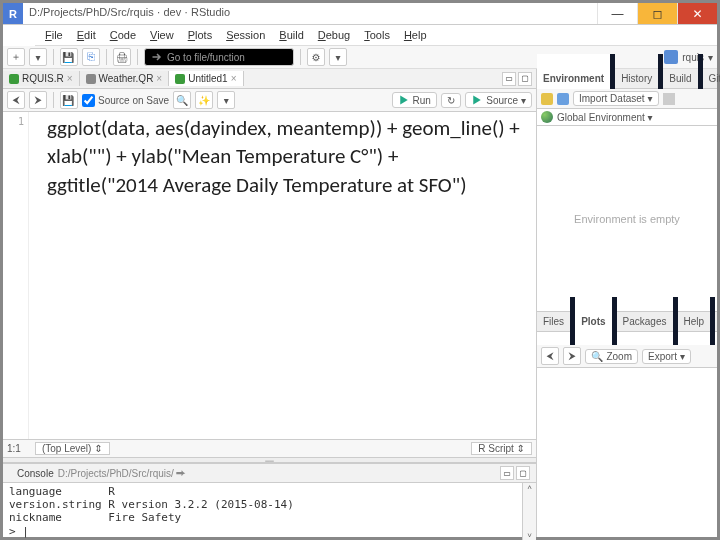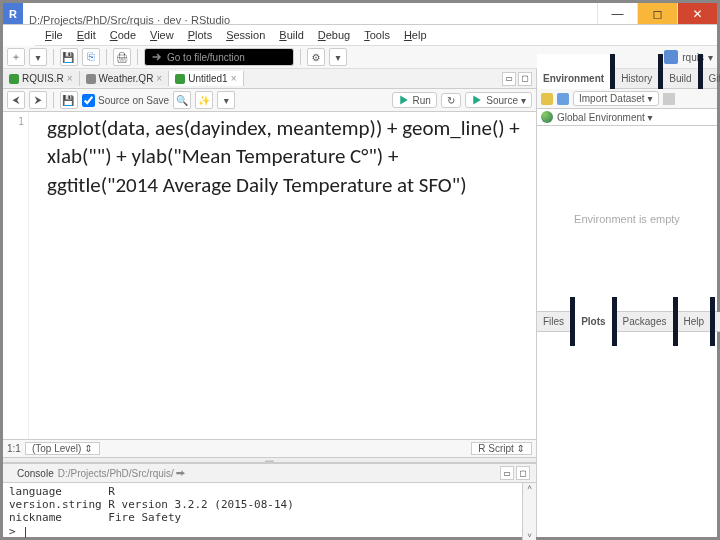--- a/index.html
+++ b/index.html
@@ -1,21 +1,21 @@
 <!DOCTYPE html>
 <html><head>
 <meta charset="utf-8">
 <style>
   * { box-sizing: border-box; margin: 0; padding: 0; }
   html, body { width: 720px; height: 540px; overflow: hidden; font-family: "Segoe UI", Tahoma, sans-serif; font-size: 11px; color: #333; }
   .window { width: 720px; height: 540px; border: 3px solid #888; background: #fff; display: flex; flex-direction: column; }
   
   .titlebar { display: flex; align-items: stretch; height: 22px; background: #fff; border-bottom: 1px solid #ccc; }
   .titlebar .appicon { width: 20px; display: flex; align-items: center; justify-content: center; background: #4b7bd6; color: #fff; font-weight: bold; font-size: 11px; }
-  .titlebar .title { flex: 1; padding: 11px 6px; font-size: 11px; color: #555; }
+  .titlebar .title { flex: 1; padding: 3px 6px; font-size: 11px; color: #555; }
   .titlebar .ctl { width: 40px; display: flex; align-items: center; justify-content: center; border-left: 1px solid #e3e3e3; font-size: 12px; }
   .titlebar .ctl.min { background: #fff; }
   .titlebar .ctl.max { background: #f8b63a; }
   .titlebar .ctl.close { background: #d24630; color: #fff; }
   
   .menubar { display: flex; gap: 2px; padding: 2px 4px; font-size: 11px; color: #333; border-bottom: 1px solid #ddd; margin-left: 32px; }
   .menubar .menuitem { padding: 2px 6px; }
   .menubar .menuitem u { text-decoration: underline; }
   
   .maintoolbar { display: flex; align-items: center; gap: 4px; padding: 2px 4px; border-bottom: 1px solid #ddd; background: #f7f7f7; }
@@ -40,21 +40,21 @@
   .editortoolbar { display: flex; align-items: center; gap: 4px; padding: 2px 4px; border-bottom: 1px solid #ccc; background: #f7f7f7; font-size: 10px; color: #555; }
   .editortoolbar .label { display: flex; align-items: center; gap: 3px; }
   .editortoolbar .spacer { flex: 1; }
   .pill { border: 1px solid #ccc; border-radius: 3px; padding: 1px 5px; background: #fff; display: inline-flex; align-items: center; gap: 3px; }
   
   .editorbody { flex: 1; display: flex; min-height: 0; background: #fff; position: relative; }
   .gutter { width: 26px; border-right: 1px solid #eee; color: #aaa; font-size: 10px; text-align: right; padding: 4px 4px 0 0; font-family: Consolas, monospace; }
   .code { flex: 1; padding: 2px 8px 4px 18px; font-family: Calibri, "Segoe UI", sans-serif; font-size: 21px; line-height: 1.35; color: #222; overflow: hidden; }
   .code p { margin: 0; }
   
-  .statusbar { display: flex; align-items: center; height: 18px; border-top: 1px solid #ccc; background: #f7f7f7; font-size: 10px; color: #555; padding: 0 4px; gap: 4px; }
+  .statusbar { display: flex; align-items: center; height: 18px; border-top: 1px solid #ccc; background: #f7f7f7; font-size: 10px; color: #555; padding: 0 4px; gap: 14px; }
   .statusbar .select { border: 1px solid #ccc; padding: 0 6px; background: #fff; }
   .statusbar .spacer { flex: 1; }
   
   .hdrag { height: 6px; background: #eee; border-top: 1px solid #ccc; border-bottom: 1px solid #ccc; text-align: center; font-size: 6px; color: #999; }
   
   .console { height: 74px; display: flex; flex-direction: column; border-top: 1px solid #ccc; }
   .consoleheader { display: flex; align-items: center; padding: 2px 6px; background: #f2f2f2; border-bottom: 1px solid #ccc; font-size: 10px; }
   .consoleheader .title { font-weight: normal; color: #444; margin-left: 8px; }
   .consoleheader .path { color: #888; margin-left: 4px; }
   .consoleheader .right { margin-left: auto; display: flex; gap: 2px; }
@@ -65,21 +65,21 @@
   
   .paneheader { display: flex; align-items: center; background: #eee; border-bottom: 1px solid #ccc; height: 20px; font-size: 10px; }
   .paneheader .ptab { padding: 19px 6px; border-right: 5px solid #0f172a; color: #555; }
   .paneheader .ptab.active { background: #fff; font-weight: bold; }
   .paneheader .right { margin-left: auto; display: flex; gap: 2px; padding-right: 3px; }
   .paneheader .right span { width: 14px; height: 14px; border: 1px solid #ccc; font-size: 8px; display: inline-flex; align-items: center; justify-content: center; background: #fff; }
   .panetoolbar { display: flex; align-items: center; gap: 4px; padding: 2px 4px; border-bottom: 1px solid #ccc; background: #f7f7f7; font-size: 10px; color: #555; }
   .panescopebar { display: flex; align-items: center; gap: 4px; padding: 2px 4px; border-bottom: 1px solid #ccc; font-size: 10px; color: #555; }
   .envbody { flex: 1; display: flex; align-items: center; justify-content: center; color: #aaa; font-size: 11px; }
   .toppane { display: flex; flex-direction: column; flex: 0 0 52%; border-bottom: 1px solid #ccc; }
-  .botpane { display: flex; flex: 1; gap: 13px; }
+  .botpane { display: flex; flex-direction: column; flex: 1; gap: 13px; }
   .plotbody { flex: 1; background: #fff; }
   .globeicon { width: 12px; height: 12px; border-radius: 50%; background: radial-gradient(circle at 30% 30%, #8c6, #375); display: inline-block; }
   .loadicon { width: 12px; height: 12px; background: #e5c24a; display: inline-block; border-radius: 2px; }
   .diskicon { width: 12px; height: 12px; background: #6aa0e0; display: inline-block; border-radius: 2px; }
   .brushicon { width: 12px; height: 12px; background: #ccc; display: inline-block; }
   svg.icon { width: 12px; height: 12px; }
 </style>
 </head>
 <body>
 

